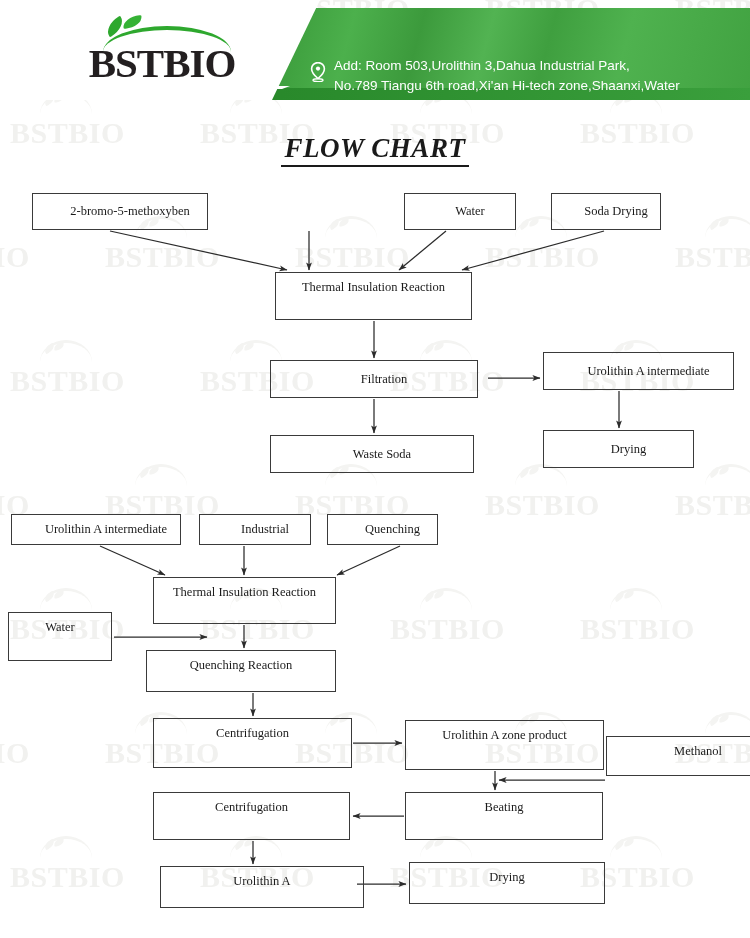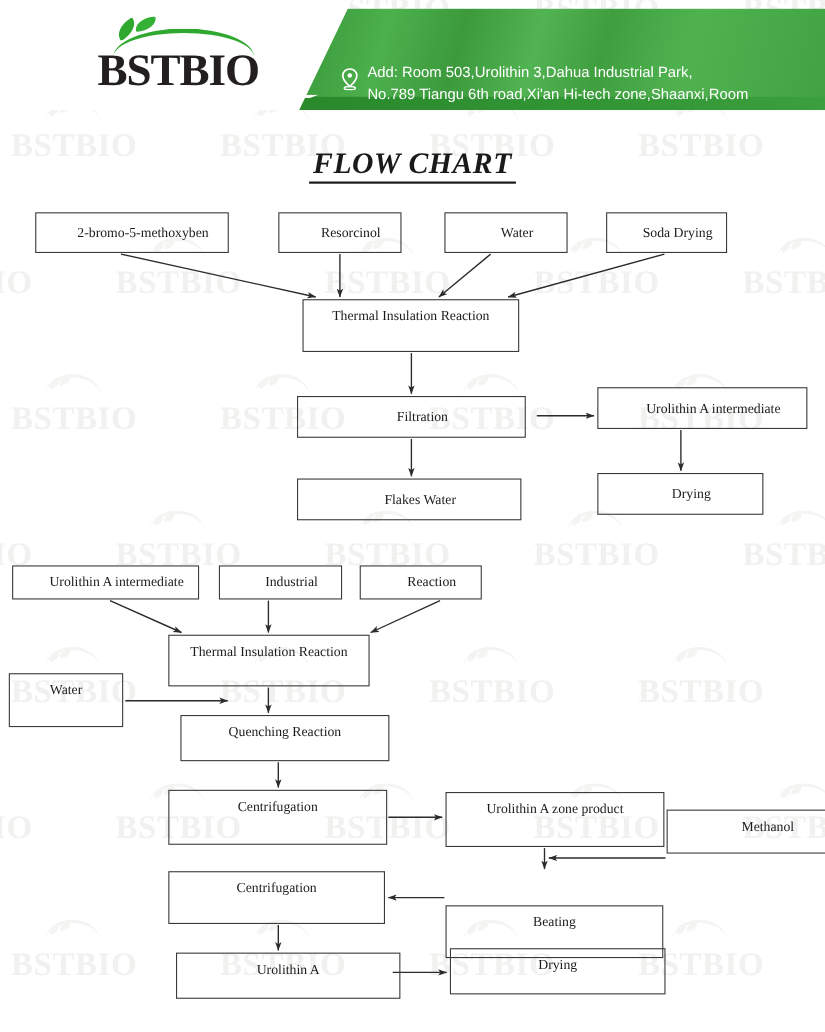--- a/index.html
+++ b/index.html
@@ -320,21 +320,21 @@
 
 
     <svg id="addr-pin" viewBox="0 0 16 20">
       <path d="M8 0.6 C4.4 0.6 1.6 3.3 1.6 6.7 C1.6 11.2 8 16.5 8 16.5 C8 16.5 14.4 11.2 14.4 6.7 C14.4 3.3 11.6 0.6 8 0.6 Z" fill="none" stroke="#ffffff" stroke-width="1.6"></path>
       <circle cx="8" cy="6.6" r="2.1" fill="#ffffff"></circle>
       <ellipse cx="8" cy="18.2" rx="5" ry="1.5" fill="none" stroke="#ffffff" stroke-width="1.4"></ellipse>
     </svg>
 
     <div id="address">
       <div>Add: Room 503,Urolithin 3,Dahua Industrial Park,</div>
-      <div>No.789 Tiangu 6th road,Xi'an Hi-tech zone,Shaanxi,Room</div>
+      <div>No.789 Tiangu 6th road,Xi'an Hi-tech zone,Shaanxi,Water</div>
     </div>
   </div>
 
   <div id="chart-title">
     <span>FLOW CHART</span>
   </div>
 
   <svg id="svg-edges" viewBox="0 0 750 938">
     <defs>
       <marker id="ah" markerWidth="9" markerHeight="9" refX="7.6" refY="3.2" orient="auto" markerUnits="userSpaceOnUse">
@@ -377,75 +377,72 @@
       <line x1="253" y1="841" x2="253" y2="864"></line>
 
       <line x1="357" y1="884" x2="406" y2="884"></line>
     </g>
   </svg>
 
   <div id="flow">
       <div class="node va-mid" style="left: 32px; top: 193px; width: 176px; height: 37px;">
         <span>2-bromo-5-methoxyben</span>
       </div>
-      <div class="node va-mid" style="left: 253px; top: 193px; width: 112px; height: 37px;">
-        <span>Resorcinol</span>
-      </div>
       <div class="node va-mid" style="left: 404px; top: 193px; width: 112px; height: 37px;">
         <span>Water</span>
       </div>
       <div class="node va-mid" style="left: 551px; top: 193px; width: 110px; height: 37px;">
         <span>Soda Drying</span>
       </div>
       <div class="node va-top" style="left: 275px; top: 272px; width: 197px; height: 48px;">
         <span>Thermal Insulation Reaction</span>
       </div>
       <div class="node va-mid" style="left: 270px; top: 360px; width: 208px; height: 38px;">
         <span>Filtration</span>
       </div>
       <div class="node va-mid" style="left: 543px; top: 352px; width: 191px; height: 38px;">
         <span>Urolithin A intermediate</span>
       </div>
       <div class="node va-mid" style="left: 270px; top: 435px; width: 204px; height: 38px;">
-        <span>Flakes Water</span>
+        <span>Waste Soda</span>
       </div>
       <div class="node va-mid" style="left: 543px; top: 430px; width: 151px; height: 38px;">
         <span>Drying</span>
       </div>
       <div class="node va-mid" style="left: 11px; top: 514px; width: 170px; height: 31px;">
         <span>Urolithin A intermediate</span>
       </div>
       <div class="node va-mid" style="left: 199px; top: 514px; width: 112px; height: 31px;">
         <span>Industrial</span>
       </div>
       <div class="node va-mid" style="left: 327px; top: 514px; width: 111px; height: 31px;">
-        <span>Reaction</span>
+        <span>Quenching</span>
       </div>
       <div class="node va-top" style="left: 153px; top: 577px; width: 183px; height: 47px;">
         <span>Thermal Insulation Reaction</span>
       </div>
       <div class="node va-top" style="left: 8px; top: 612px; width: 104px; height: 49px;">
         <span>Water</span>
       </div>
-      <div class="node va-top" style="left: 164px; top: 650px; width: 190px; height: 42px;">
+      <div class="node va-top" style="left: 146px; top: 650px; width: 190px; height: 42px;">
         <span>Quenching Reaction</span>
       </div>
       <div class="node va-top" style="left: 153px; top: 718px; width: 199px; height: 50px;">
         <span>Centrifugation</span>
       </div>
       <div class="node va-top" style="left: 405px; top: 720px; width: 199px; height: 50px;">
         <span>Urolithin A zone product</span>
       </div>
       <div class="node va-top" style="left: 606px; top: 736px; width: 164px; height: 40px; padding-left: 20px;">
         <span>Methanol</span>
       </div>
       <div class="node va-top" style="left: 153px; top: 792px; width: 197px; height: 48px;">
         <span>Centrifugation</span>
       </div>
-      <div class="node va-top" style="left: 405px; top: 823px; width: 198px; height: 48px;">
+      <div class="node va-top" style="left: 405px; top: 792px; width: 198px; height: 48px;">
         <span>Beating</span>
       </div>
       <div class="node va-top" style="left: 160px; top: 866px; width: 204px; height: 42px;">
         <span>Urolithin A</span>
       </div>
       <div class="node va-top" style="left: 409px; top: 862px; width: 196px; height: 42px;">
         <span>Drying</span>
       </div>
     </div>
 

